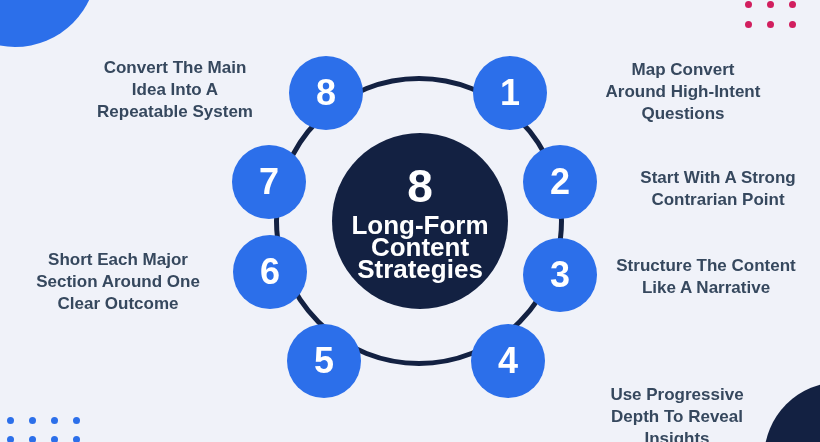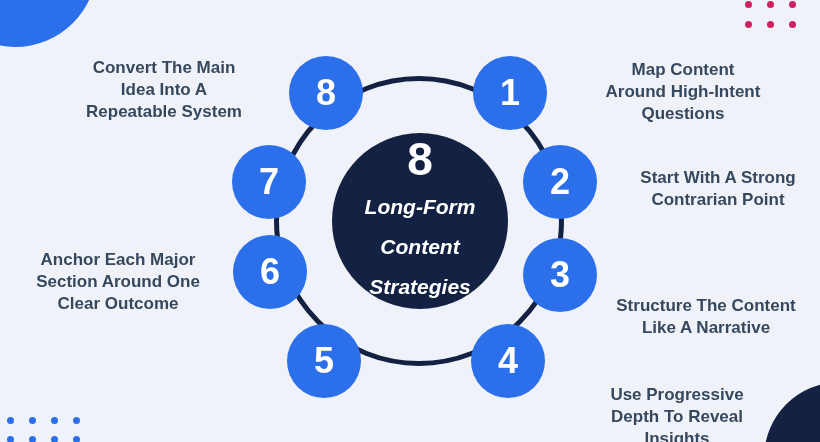--- a/index.html
+++ b/index.html
@@ -79,25 +79,24 @@
     text-align: center;
     z-index: 2;
   }
   .center-number {
     font-size: 46px;
     font-weight: bold;
     line-height: 1.05;
     margin-bottom: 4px;
   }
   .center-title {
-    font-size: 21px;
-    font-weight: bold;
-    line-height: 40px;
+    font-size: 26px;
+    font-weight: bold;
+    line-height: 22px;
     white-space: pre-line;
-    font-style: italic;
   }
 
   
   .node {
     position: absolute;
     width: 74px; height: 74px;
     border-radius: 50%;
     background: var(--accent-blue);
     color: #ffffff;
     font-size: 36px;
@@ -123,26 +122,26 @@
     text-align: center;
     color: var(--label-text);
     font-size: 17px;
     font-weight: bold;
     line-height: 22px;
     white-space: pre-line;
     z-index: 2;
   }
   .l1 { left: 573px; top: 59px; }
   .l2 { left: 608px; top: 159px; margin-top: 8px; }
-  .l3 { left: 596px; top: 255px; margin-top: 40px; }
+  .l3 { left: 596px; top: 255px; }
   .l4 { left: 567px; top: 336px; margin-top: 48px; }
   .l5 { left: 39px;  top: 339px; }
   .l6 { left: 8px;   top: 249px; }
   .l7 { left: 11px;  top: 154px; }
-  .l8 { left: 54px;  top: 57px; }
+  .l8 { left: 65px;  top: 57px; }
 </style>
 </head>
 <body>
 
 <div class="canvas">
 
   <div class="decor-circle-tl"></div>
   <div class="decor-circle-br"></div>
 
   <div class="dots-grid dots-tr">
@@ -192,30 +191,30 @@
   <div class="node n6">
       <span>6</span>
     </div>
   <div class="node n7">
       <span>7</span>
     </div>
   <div class="node n8">
       <span>8</span>
     </div>
 
-  <div class="label l1">Map Content
+  <div class="label l1">Map Convert
 Around High-Intent
 Questions</div>
   <div class="label l2">Start With A Strong
 Contrarian Point</div>
   <div class="label l3">Structure The Content
 Like A Narrative</div>
   <div class="label l4">Use Progressive
 Depth To Reveal
 Insights</div>
-  <div class="label l6">Anchor Each Major
+  <div class="label l6">Short Each Major
 Section Around One
 Clear Outcome</div>
   <div class="label l8">Convert The Main
 Idea Into A
 Repeatable System</div>
 
 </div>
 
 </body></html>

